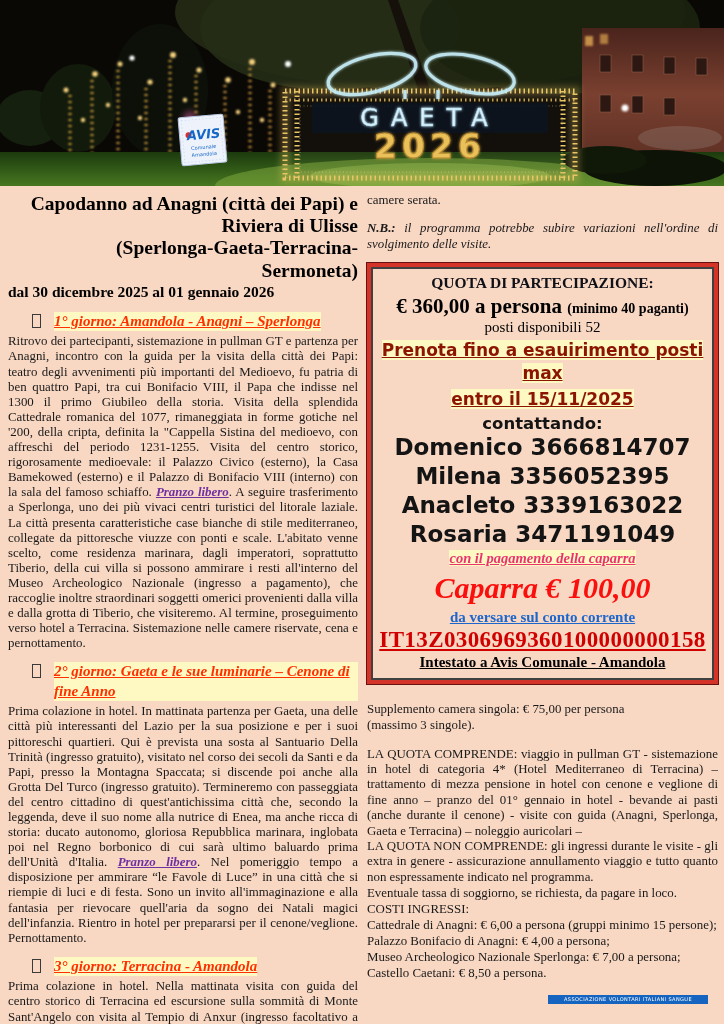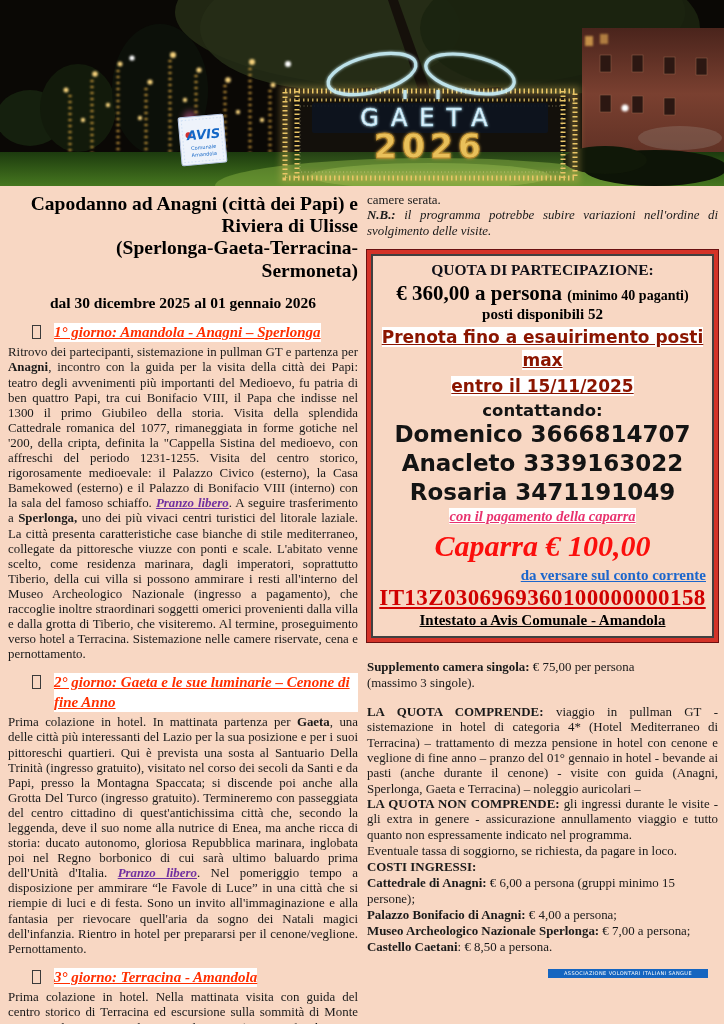--- a/index.html
+++ b/index.html
@@ -11,51 +11,51 @@
     position:relative;
   }
   
   .photo{width:724px;height:186px;display:block;background:#070604;}
   
   .content{display:flex;gap:9px;padding:7px 6px 0 8px;}
   .col-left{width:350px;flex:none;}
   .col-right{width:351px;flex:none;}
   
   .title{font-size:19.5px;font-weight:bold;text-align:right;line-height:1.14;color:#000;}
-  .title-date{font-size:15.5px;font-weight:bold;text-align:center;margin-top:12px;color:#000;}
+  .title-date{font-size:15.5px;font-weight:bold;text-align:left;margin-top:1px;color:#000;}
   .day-sec{margin-top:11px;}
   .day-head{display:flex;gap:13px;padding-left:24px;font-size:15px;font-weight:bold;font-style:italic;
             color:#ff2f00;line-height:1.3;margin-bottom:3px;}
   .tofu{flex:none;width:7px;height:12px;border:1.2px solid #3a3a3a;margin-top:2px;background:transparent;}
-  .hl{background:#ffffff;}
+  .hl{background:#fef9c3;}
   .day-head .hl{text-decoration:underline;}
   .p{font-size:12.9px;line-height:1.17;text-align:justify;}
-  .b{font-weight:bold;}
+  .b{font-weight:normal;}
   .i{font-style:italic;}
   .bi{font-weight:bold;font-style:italic;}
   .lk{color:#7030a0;font-weight:bold;font-style:italic;text-decoration:underline;}
   
   .tarda{font-size:12.9px;line-height:1.2;}
-  .nb{font-size:12.9px;line-height:1.22;text-align:justify;}
+  .nb{margin-top:13px;font-size:12.9px;line-height:1.22;text-align:justify;}
   .qbox{margin-top:10px;border:4px solid #d43328;outline:1.5px solid #6b1010;}
   .qbox-in{border:2px solid #404040;padding:5px 6px 7px;text-align:center;}
   .q-head{font-size:15.5px;font-weight:bold;color:#101018;}
   .q-price{margin-top:2px;color:#000;font-weight:bold;}
   .q-price .big{font-size:21px;}
   .q-price .med{font-size:14px;}
-  .q-seats{font-size:15px;font-weight:bold;color:#000;}
+  .q-seats{font-size:15px;font-weight:normal;color:#000;}
   .sansb{font-family:"DejaVu Sans", sans-serif;font-weight:700;}
   .q-prenota{font-size:17px;color:#8b1500;line-height:1.35;margin-top:3px;}
   .q-prenota .hl{text-decoration:underline;}
   .q-contact-label{font-size:16.5px;color:#141414;margin-top:3px;text-align:center;}
   .q-name{font-size:23px;color:#141414;line-height:1.26;text-align:center;}
   .q-nb{font-size:14.5px;font-weight:bold;font-style:italic;color:#e8336e;line-height:1.32;margin-top:4px;}
   .q-nb .hl{text-decoration:underline;}
   .q-caparra{font-size:30px;font-weight:bold;font-style:italic;color:#fb0f0c;margin-top:3px;}
-  .q-versare{font-size:15px;font-weight:bold;color:#1c66cc;text-decoration:underline;margin-top:4px;text-align:right;}
+  .q-versare{font-size:15px;font-weight:bold;color:#1c66cc;text-decoration:underline;margin-top:4px;}
   .q-iban{font-size:23px;font-weight:bold;color:#d00000;text-decoration:underline;letter-spacing:.4px;margin-top:1px;}
   .q-intestato{font-size:15px;font-weight:bold;color:#000;text-decoration:underline;margin-top:1px;}
   .suppl{margin-top:17px;font-size:12.9px;line-height:1.28;}
   .blockp{margin-top:13px;font-size:12.9px;line-height:1.19;text-align:justify;}
   .tight{margin-top:0;}
   .costs-line{font-size:12.9px;line-height:1.24;}
   
   .logo{margin:14px 10px 0 auto;width:160px;text-align:center;font-family:"DejaVu Sans", sans-serif;}
   .logo-bar{background:#1565c0;color:#fff;font-size:5px;line-height:1.5;padding:1px 2px;letter-spacing:.4px;white-space:nowrap;overflow:hidden;}
 </style>
@@ -234,20 +234,21 @@
       <div class="qbox-in">
         <div class="q-head">QUOTA DI PARTECIPAZIONE:</div>
         <div class="q-price">
           <span class="big">€ 360,00 a persona </span><span class="med">(minimo 40 paganti)</span>
         </div>
         <div class="q-seats">posti disponibili 52</div>
         <div class="q-prenota sansb"><span class="hl">Prenota fino a esauirimento posti max</span></div>
         <div class="q-prenota sansb"><span class="hl">entro il 15/11/2025</span></div>
         <div class="q-contact-label sansb">contattando:</div>
         <div class="q-name sansb">Domenico 3666814707</div>
+        <div class="q-name sansb">Milena 3356052395</div>
         <div class="q-name sansb">Anacleto 3339163022</div>
         <div class="q-name sansb">Rosaria 3471191049</div>
         <div class="q-nb" style="margin-top:0;"><span class="hl">con il pagamento della caparra</span></div>
         <div class="q-caparra">Caparra € 100,00</div>
         <div class="q-versare">da versare  sul conto corrente</div>
         <div class="q-iban">IT13Z0306969360100000000158</div>
         <div class="q-intestato">Intestato a Avis Comunale -  Amandola</div>
       </div>
     </div>
 

